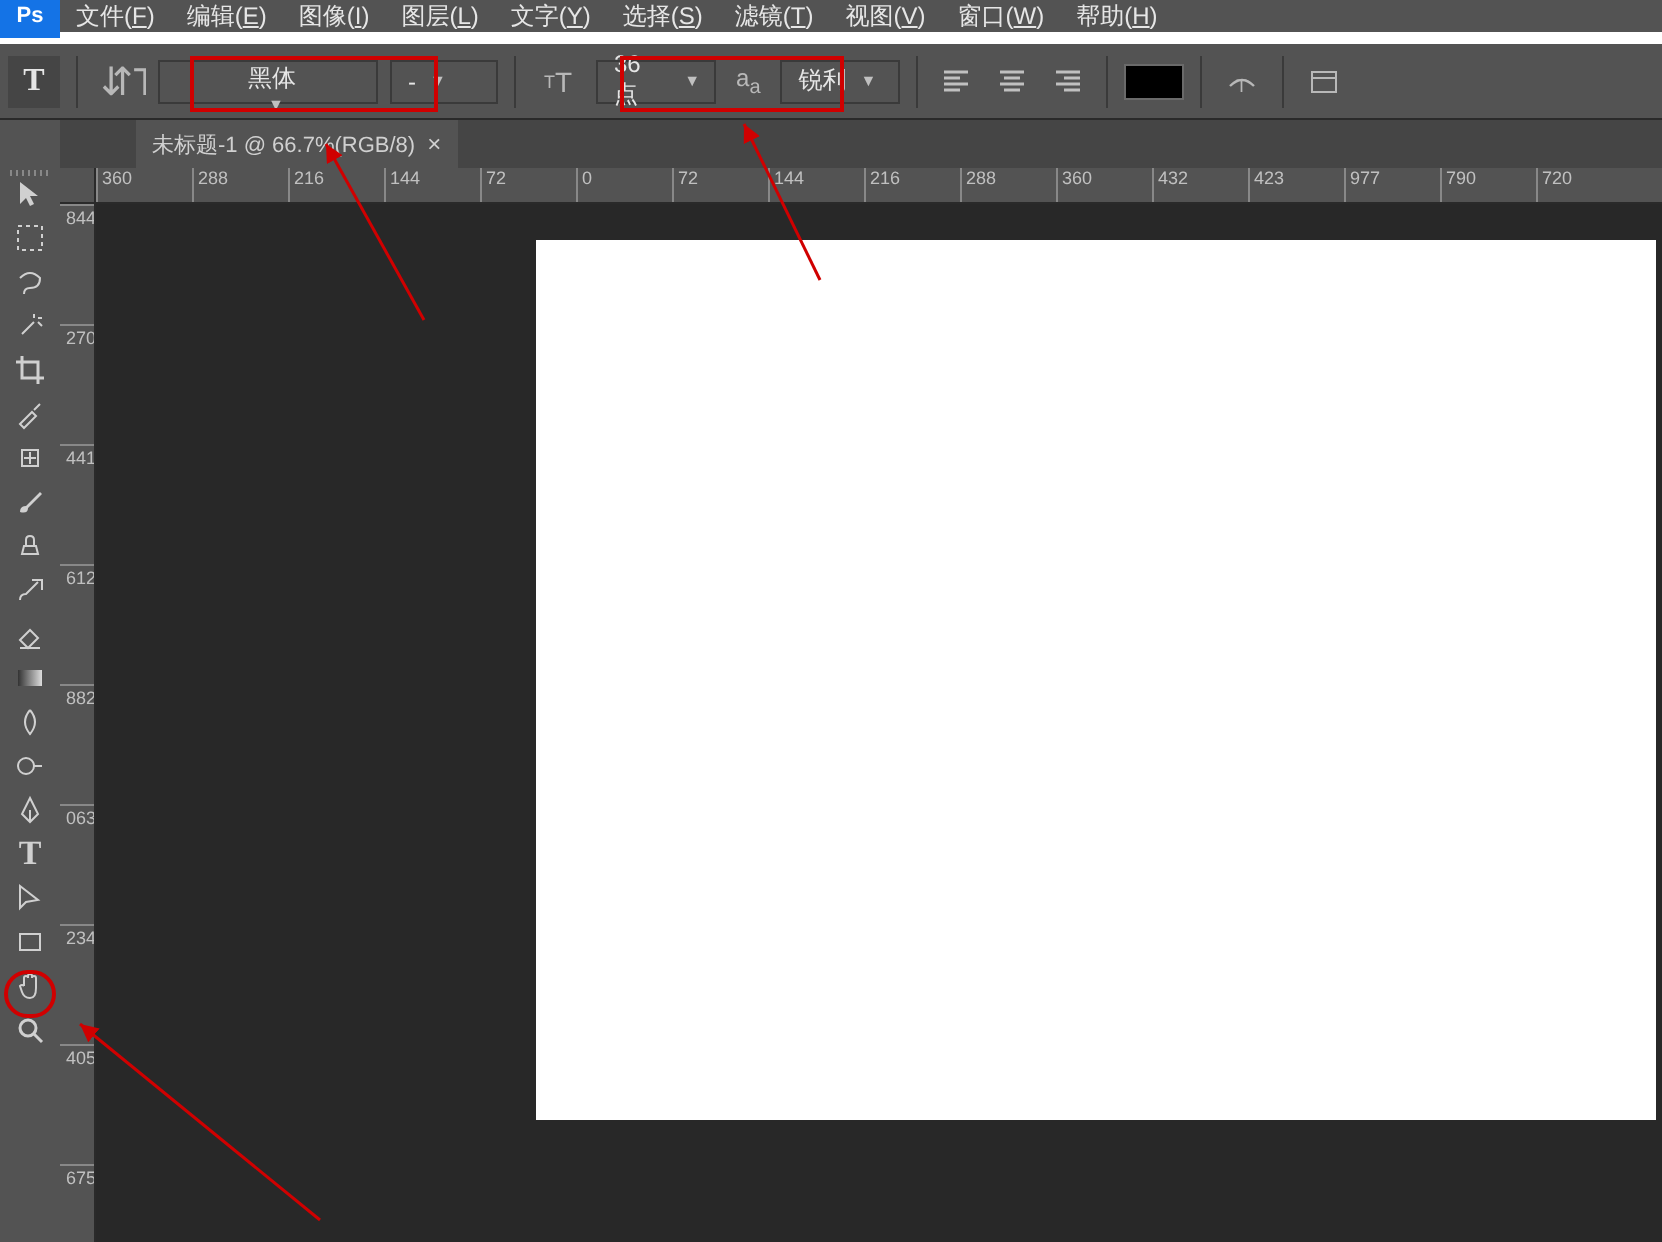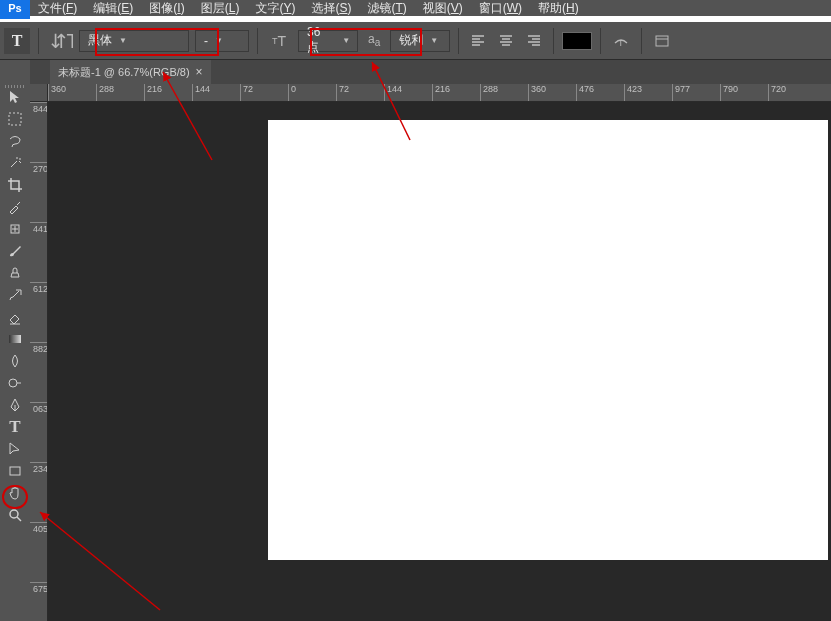--- a/index.html
+++ b/index.html
@@ -10,39 +10,39 @@
 .ps-logo { width:30px; height:22px; background:#1473e6; display:flex; align-items:center; justify-content:center; color:#fff; font-size:11px; font-weight:bold; }
 .menu-item { color:#e6e6e6; font-size:12px; padding:0 8px; height:22px; display:flex; align-items:center; cursor:pointer; }
 .menu-item .ul { text-decoration:underline; }
 
 
 .optbar { height:38px; background:#535353; display:flex; align-items:center; padding:0 4px; border-bottom:1px solid #2a2a2a; gap:6px; }
 .t-icon { width:26px; height:26px; background:#454545; display:flex; align-items:center; justify-content:center; color:#e6e6e6; font-size:16px; font-family:"Times New Roman",serif; font-weight:bold; }
 .orient-icon { width:26px; height:26px; display:flex; align-items:center; justify-content:center; color:#b8b8b8; font-size:14px; position:relative; }
 .dd { height:22px; background:#535353; border:1px solid #3a3a3a; display:flex; align-items:center; padding:0 4px 0 8px; color:#e6e6e6; font-size:12px; position:relative; }
 .dd .arrow { width:14px; display:flex; align-items:center; justify-content:center; color:#c0c0c0; font-size:8px; margin-left:4px; }
-.dd-font { width:110px; }
+.dd-font { width:110px;flex-direction:column; }
 .dd-style { width:54px; }
 .dd-size { width:60px; }
 .dd-aa { width:60px; }
 .aa-icon { color:#b8b8b8; font-size:12px; padding:0 4px; }
 .sep { width:1px; height:26px; background:#3a3a3a; margin:0 2px; }
 .align-btn { width:22px; height:22px; display:flex; align-items:center; justify-content:center; color:#c0c0c0; }
 .align-btn svg { width:14px; height:14px; }
 .color-swatch { width:30px; height:18px; background:#000; border:1px solid #6a6a6a; }
 .warp-icon, .panel-icon { width:24px; height:22px; display:flex; align-items:center; justify-content:center; color:#b8b8b8; }
 
 
 .redbox { position:absolute; border:2px solid #d00000; pointer-events:none; }
 
 
 .arrow-line { position:absolute; pointer-events:none; }
 
 
-.tabbar { height:24px; background:#454545; display:flex; align-items:center; padding-left:20px; }
+.tabbar { height:24px; background:#454545; display:flex; align-items:center; padding-left:38px; }
 .doc-tab { height:24px; background:#535353; display:flex; align-items:center; padding:0 8px; color:#d0d0d0; font-size:11px; gap:6px; }
 .doc-tab .close { color:#d0d0d0; font-size:12px; cursor:pointer; }
 
 
 .toolbar { position:absolute; left:0; top:82px; width:30px; background:#535353; display:flex; flex-direction:column; align-items:center; padding-top:4px; }
 .tool { width:24px; height:22px; display:flex; align-items:center; justify-content:center; color:#d0d0d0; cursor:pointer; position:relative; }
 .tool svg { width:16px; height:16px; }
 
 
 .workarea { position:absolute; left:30px; top:60px; right:0; bottom:0; background:#282828; }
@@ -166,21 +166,21 @@
       <div class="tick-h" style="left: 48px;">288</div>
       <div class="tick-h" style="left: 96px;">216</div>
       <div class="tick-h" style="left: 144px;">144</div>
       <div class="tick-h" style="left: 192px;">72</div>
       <div class="tick-h" style="left: 240px;">0</div>
       <div class="tick-h" style="left: 288px;">72</div>
       <div class="tick-h" style="left: 336px;">144</div>
       <div class="tick-h" style="left: 384px;">216</div>
       <div class="tick-h" style="left: 432px;">288</div>
       <div class="tick-h" style="left: 480px;">360</div>
-      <div class="tick-h" style="left: 528px;">476</div>
+      <div class="tick-h" style="left: 528px;">432</div>
       <div class="tick-h" style="left: 576px;">423</div>
       <div class="tick-h" style="left: 624px;">977</div>
       <div class="tick-h" style="left: 672px;">790</div>
       <div class="tick-h" style="left: 720px;">720</div>
     </div>
   <div class="ruler-v" id="rulerV">
       <div class="tick-v" style="top: 0px;">
         <div style="line-height: 8px; font-size: 9px; writing-mode: horizontal-tb;">4</div>
         <div style="line-height: 8px; font-size: 9px; writing-mode: horizontal-tb;">4</div>
         <div style="line-height: 8px; font-size: 9px; writing-mode: horizontal-tb;">8</div>

